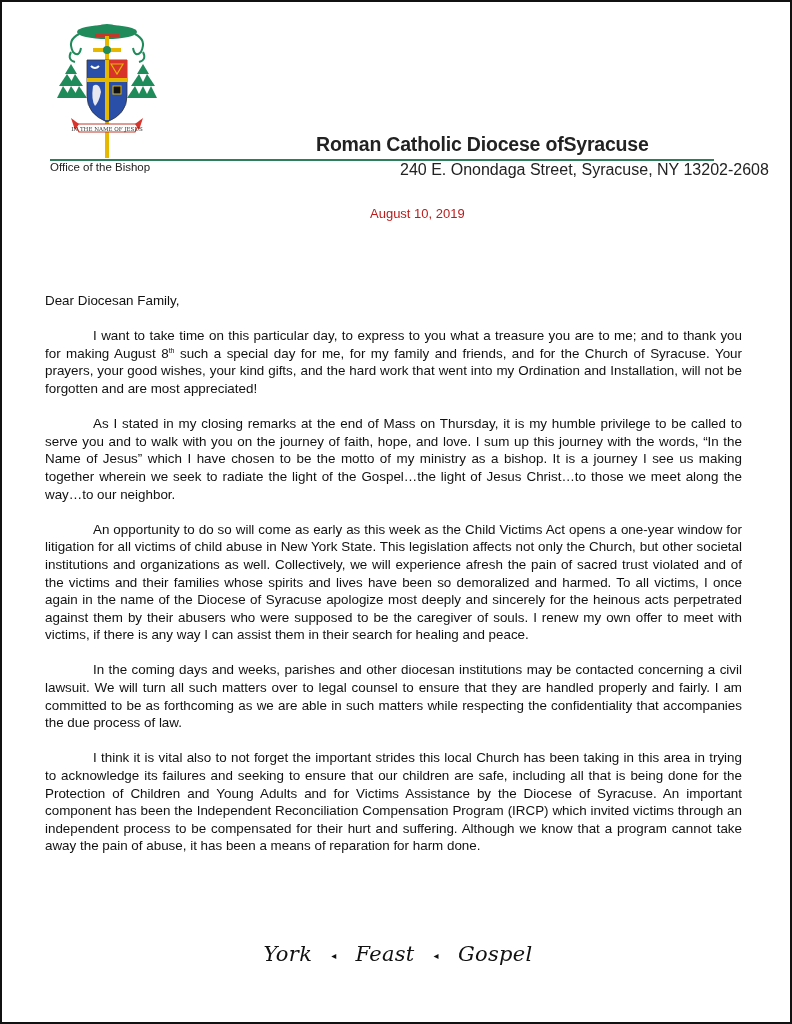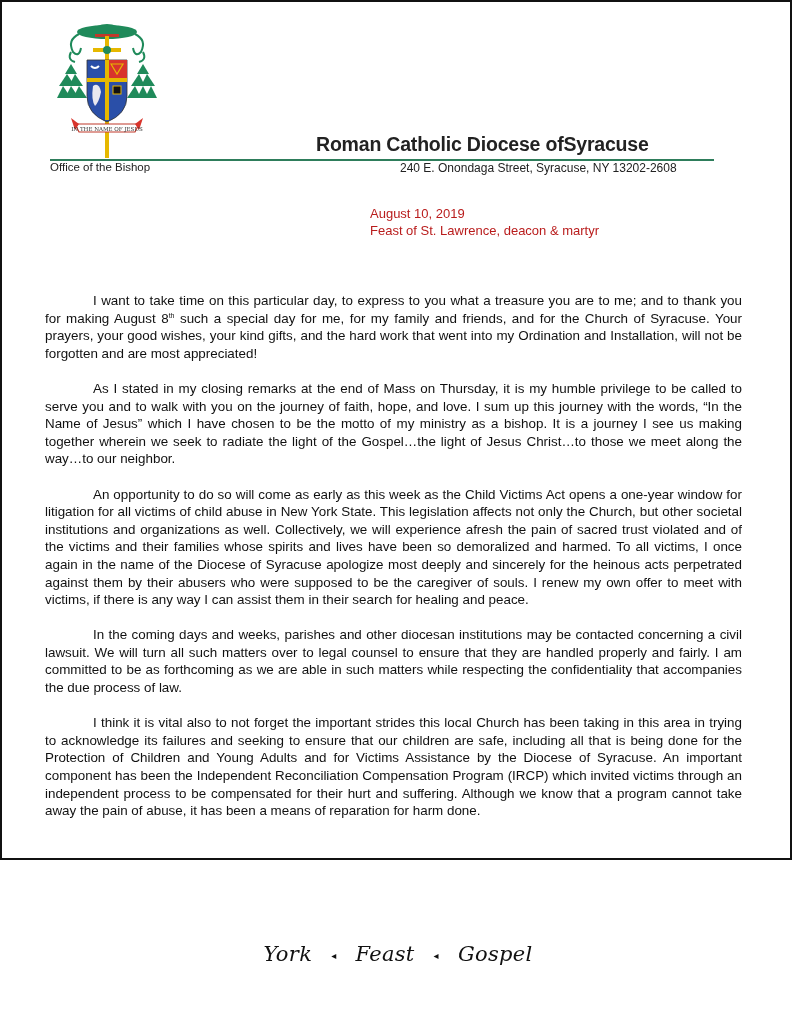--- a/index.html
+++ b/index.html
@@ -1,34 +1,34 @@
 <!DOCTYPE html>
 <html><head>
 <meta charset="utf-8">
 <style>
   html, body { margin: 0; padding: 0; background: #ffffff; }
   body { width: 792px; height: 1024px; position: relative; overflow: hidden; }
   .page {
-    position: absolute; left: 0; top: 0; width: 792px; height: 860px;
+    position: absolute; left: 0; top: 0; width: 792px; height: 1024px;
     box-sizing: border-box; border: 2px solid #111; background: #fff;
   }
   .crest { position: absolute; left: 55px; top: 16px; width: 100px; height: 140px; }
   .org-name {
     position: absolute; left: 314px; top: 131px;
     font-family: "Liberation Sans", sans-serif; font-weight: bold;
     font-size: 19.5px; color: #222; letter-spacing: -0.2px; white-space: nowrap;
   }
   .rule { position: absolute; left: 48px; top: 157px; width: 664px; height: 2px; background: #2e7d5b; }
   .office {
     position: absolute; left: 48px; top: 159px;
     font-family: "Liberation Sans", sans-serif; font-size: 11.5px; color: #222;
   }
   .address {
     position: absolute; left: 398px; top: 159px;
-    font-family: "Liberation Sans", sans-serif; font-size: 12px; color: #222; white-space: nowrap;
+    font-family: "Liberation Sans", sans-serif; font-size: 16px; color: #222; white-space: nowrap;
   }
   .dateblock {
     position: absolute; left: 368px; top: 203px;
     font-family: "Liberation Sans", sans-serif; font-size: 13px; color: #b91c1c; line-height: 17px;
   }
   .body-text {
     position: absolute; left: 43px; top: 290px; width: 697px;
     font-family: "Liberation Sans", sans-serif; font-size: 13.4px; color: #111;
     line-height: 17.6px;
   }
@@ -89,24 +89,24 @@
     <text x="50" y="112.5" font-size="5.5" text-anchor="middle" fill="#333" font-family="DejaVu Serif, serif">IN THE NAME OF JESUS</text>
   </svg>
 
   <div class="org-name">Roman Catholic Diocese ofSyracuse</div>
   <div class="rule"></div>
   <div class="office">Office of the Bishop</div>
   <div class="address">240 E. Onondaga Street, Syracuse, NY 13202-2608</div>
 
   <div class="dateblock">
     <div>August 10, 2019</div>
-    <div>Feast of St. Lawrence, deacon &amp; martyr</div>
   </div>
 
   <div class="body-text">
+    <div class="salutation">Dear Diocesan Family,</div>
     <p class="para"><span>I want to take time on this particular day, to express to you  what a treasure you are to me; and to thank you for making August 8</span><sup>th</sup><span> such a special day for me, for my family and friends, and for the Church of Syracuse.  Your prayers, your good wishes, your kind gifts, and the hard work that went into my Ordination and Installation, will not be forgotten and are most appreciated!</span></p>
     <p class="para">As I stated in my closing remarks at the end of Mass on Thursday, it is my humble privilege to be called to serve you and to walk with you on the journey of faith, hope, and love.  I sum up this journey with the words, “In the Name of Jesus” which I have chosen to be the motto of my ministry as a bishop. It is a journey I see us making together wherein we seek to radiate the light of the Gospel…the light of Jesus Christ…to those we meet along the way…to our neighbor.</p>
     <p class="para">An opportunity to do so will come as early as this week as the Child Victims Act opens a one-year window for litigation for all victims of child abuse in New York State. This legislation affects not only the Church, but other societal institutions and organizations as well.  Collectively, we will experience afresh the pain of sacred trust violated and of the victims and their families whose spirits and lives have been so demoralized and harmed.  To all victims, I once again in the name of the Diocese of Syracuse apologize most deeply and sincerely for the heinous acts perpetrated against them by their abusers who were supposed to be the caregiver of souls.  I renew my own offer to meet with victims, if there is any way I can assist them in their search for healing and peace.</p>
     <p class="para">In the coming days and weeks, parishes and other diocesan institutions may be contacted concerning a civil lawsuit.  We will turn all such matters over to legal counsel to ensure that they are handled properly and fairly.  I am committed to be as forthcoming as we are able in such matters while respecting the confidentiality that accompanies the due process of law.</p>
     <p class="para">I think it is vital also to not forget the important strides this local Church has been taking in this area in trying to acknowledge its failures and seeking to ensure that our children are safe, including all that is being done for the Protection of Children and Young Adults and for Victims Assistance by the Diocese of Syracuse.  An important component has been the Independent Reconciliation Compensation Program (IRCP) which invited victims through an independent process to be compensated for their hurt and suffering.  Although we know that a program cannot take away the pain of abuse, it has been a means of reparation for harm done.</p>
   </div>
 
   <div class="motto">
     <span>York</span>
     <span class="sep">◂</span>

